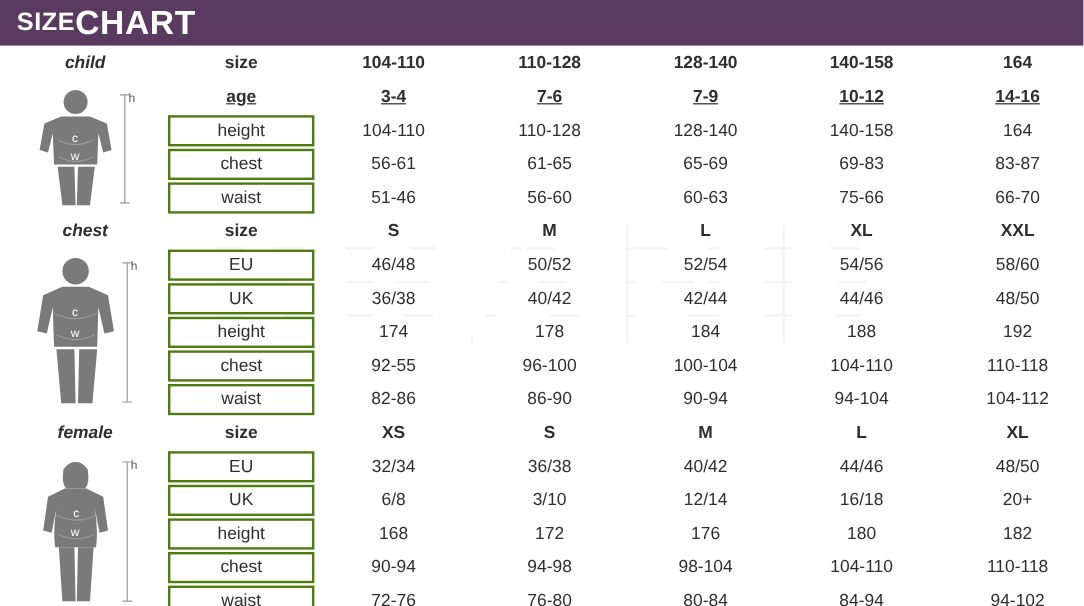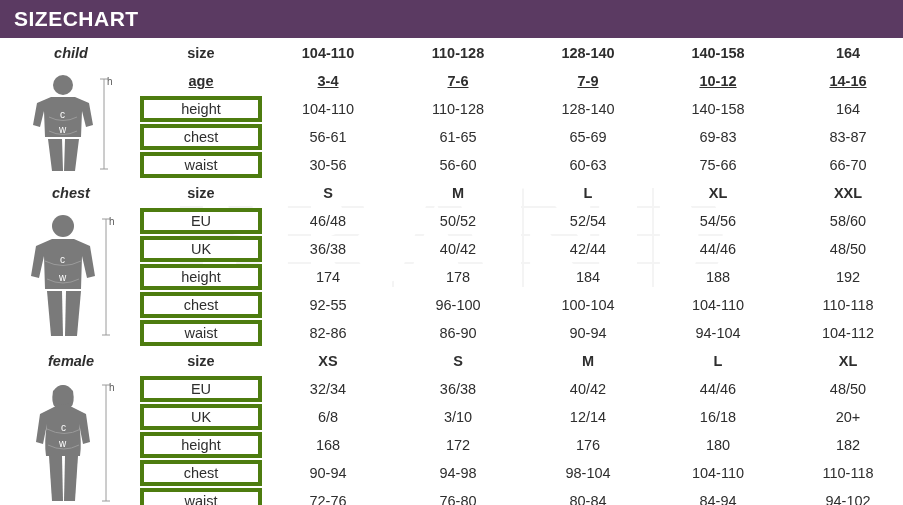--- a/index.html
+++ b/index.html
@@ -47,21 +47,21 @@
     align-items: center;
     padding-left: 14px;
     box-sizing: border-box;
   }
   .title-bar .t1 {
     font-size: 21px;
     font-weight: bold;
     letter-spacing: 0.5px;
   }
   .title-bar .t2 {
-    font-size: 21px;
+    font-size: 28px;
     font-weight: bold;
     letter-spacing: 0.5px;
   }
   table.chart {
     position: relative;
     z-index: 1;
     border-collapse: separate;
     border-spacing: 2px;
     width: 903px;
     table-layout: fixed;
@@ -99,21 +99,21 @@
   td.sub-head {
     background: #7e5a84;
     color: #ffffff;
     font-weight: bold;
     font-size: 15px;
     text-decoration: underline;
   }
   td.row-label {
     background: #ffffff;
     color: #2e2e2e;
-    border: 4px solid #4d7c0f;
+    border: 2px solid #4d7c0f;
     font-size: 14.5px;
     box-sizing: border-box;
     height: 26px;
   }
   td.value {
     background: #c3c3c3;
     color: #2b2b2b;
     font-size: 14.5px;
   }
   td.fig {
@@ -202,21 +202,21 @@
       <tr>
         <td class="row-label">chest</td>
         <td class="value">56-61</td>
         <td class="value">61-65</td>
         <td class="value">65-69</td>
         <td class="value">69-83</td>
         <td class="value">83-87</td>
       </tr>
       <tr>
         <td class="row-label">waist</td>
-        <td class="value">30-56</td>
+        <td class="value">51-46</td>
         <td class="value">56-60</td>
         <td class="value">60-63</td>
         <td class="value">75-66</td>
         <td class="value">66-70</td>
       </tr>
 
       <tr>
         <td class="group-head">chest</td>
         <td class="col-head">size</td>
         <td class="col-head">S</td>

